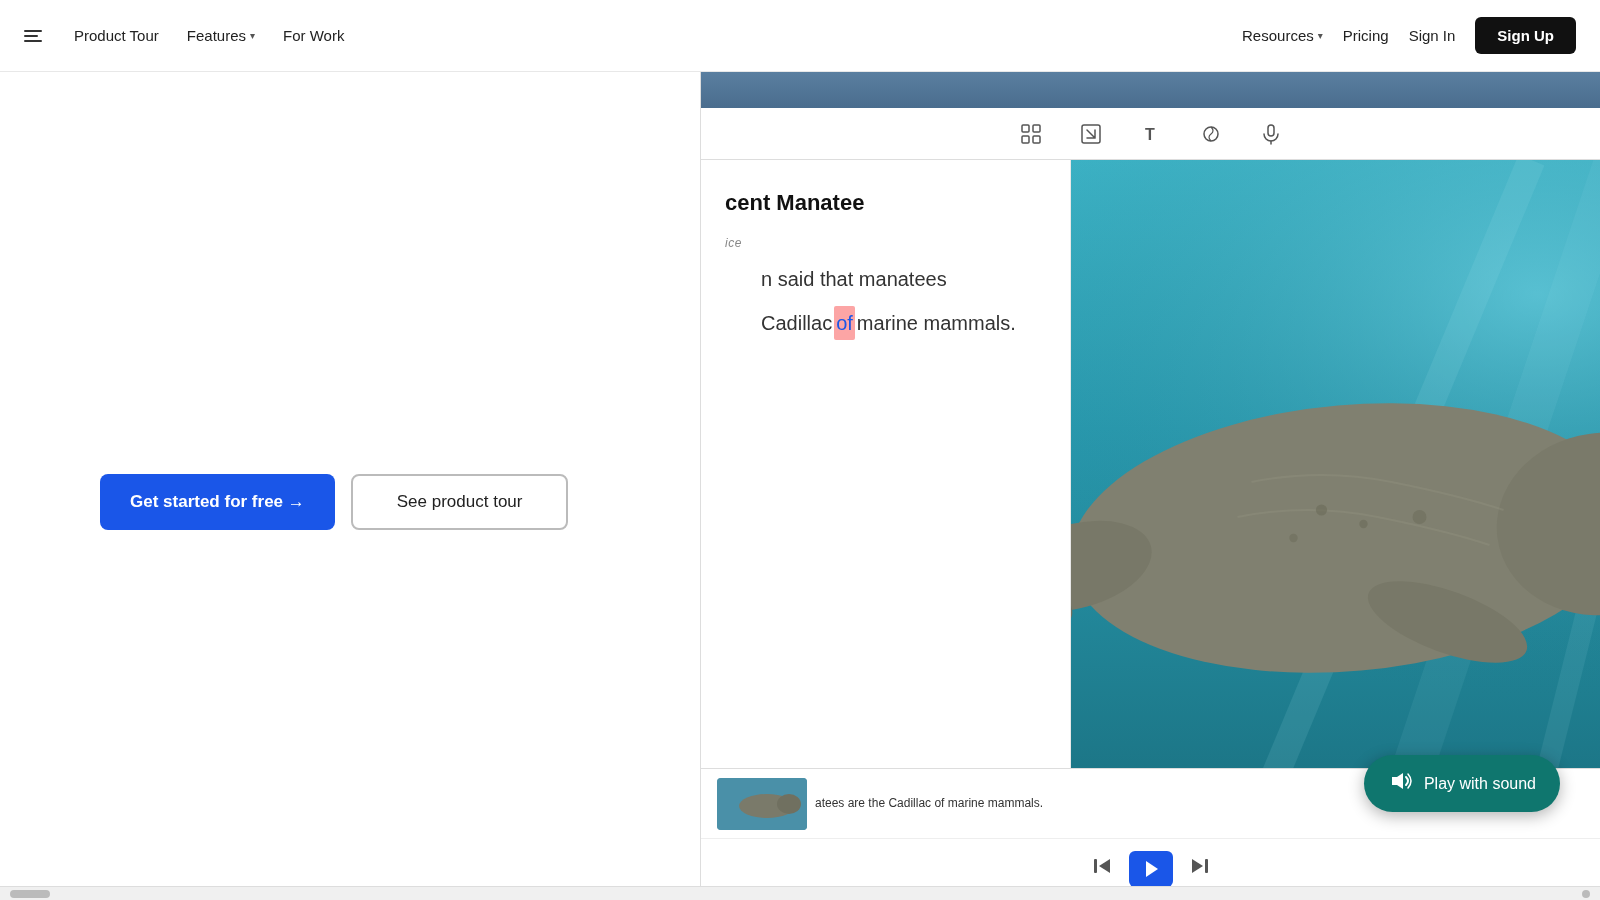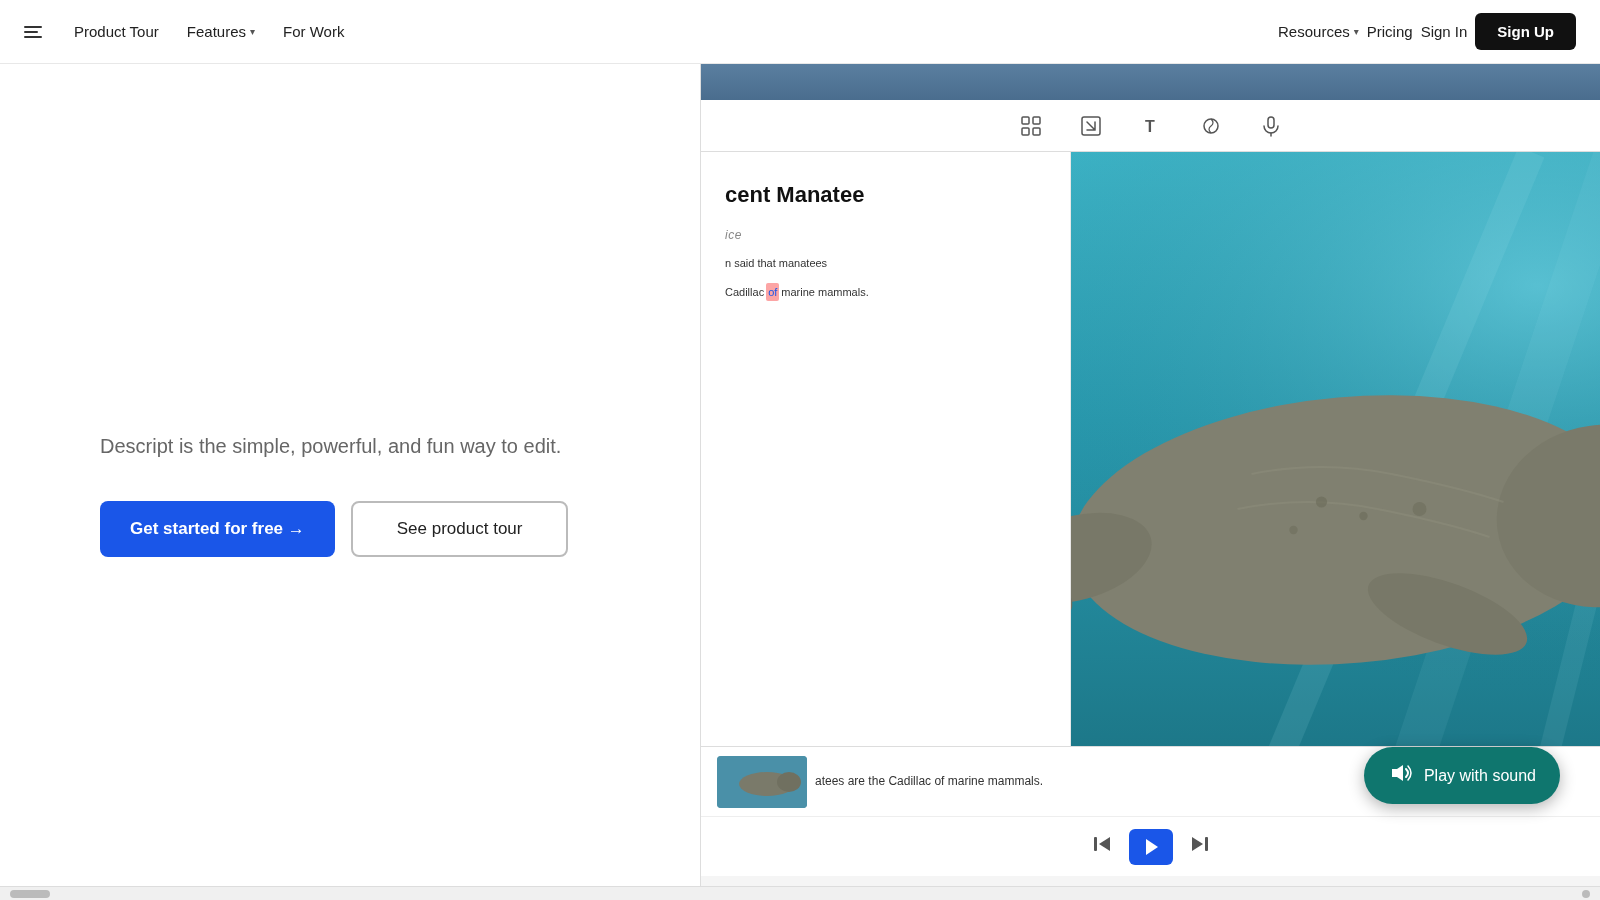--- a/index.html
+++ b/index.html
@@ -10,21 +10,21 @@
       height: 900px;
       overflow: hidden;
       position: relative;
     }
 
     
     nav {
       display: flex;
       align-items: center;
       padding: 16px 24px;
-      height: 64px;
+      height: 72px;
       border-bottom: 1px solid #e8e8e8;
       position: relative;
       z-index: 10;
       background: #fff;
     }
     .nav-logo {
       display: flex;
       align-items: center;
       gap: 10px;
       margin-right: 32px;
@@ -59,21 +59,21 @@
       gap: 4px;
       font-weight: 500;
     }
     .nav-chevron {
       font-size: 10px;
       color: #555;
     }
     .nav-right {
       display: flex;
       align-items: center;
-      gap: 8px;
+      gap: 20px;
     }
     .nav-right .nav-item { font-weight: 400; }
     .btn-signup {
       background: #111;
       color: #fff;
       border: none;
       padding: 10px 22px;
       border-radius: 6px;
       font-size: 15px;
       font-weight: 600;
@@ -208,24 +208,25 @@
       margin-bottom: 20px;
     }
     .editor-tag {
       font-size: 12px;
       color: #888;
       margin-bottom: 12px;
       letter-spacing: 0.5px;
       font-style: italic;
     }
     .editor-text {
-      font-size: 11px;
+      font-size: 20px;
       color: #333;
       line-height: 1.7;
       margin-bottom: 10px;
+      margin-left: 36px;
     }
     .editor-text-line {
       display: flex;
       align-items: baseline;
       gap: 2px;
     }
     .word-highlight {
       background: #fca5a5;
       color: #1a56e8;
       border-radius: 2px;
@@ -355,21 +356,20 @@
     <div class="nav-item">
       <span>Sign In</span>
     </div>
     <button class="btn-signup">Sign Up</button>
   </div>
 </nav>
 
 <div class="main">
 
   <div class="hero">
-    <p class="hero-sub">Descript is the simple, powerful, and fun way to edit.</p>
     <div class="hero-btns">
       <button class="btn-primary">Get started for free →</button>
       <button class="btn-secondary">See product tour</button>
     </div>
   </div>
 
   <div class="right-panel">
     <div class="app-window">
 
       <div class="app-topbar"></div>
@@ -469,21 +469,21 @@
             <path d="M290 255 Q340 245 390 255 Q440 265 470 275" stroke="#909080" stroke-width="1.5" fill="none" stroke-opacity="0.4"></path>
 
             <circle cx="350" cy="250" r="4" fill="#6a6a58" opacity="0.6"></circle>
             <circle cx="380" cy="260" r="3" fill="#6a6a58" opacity="0.6"></circle>
             <circle cx="420" cy="255" r="5" fill="#6a6a58" opacity="0.5"></circle>
             <circle cx="330" cy="270" r="3" fill="#6a6a58" opacity="0.5"></circle>
           </svg>
         </div>
       </div>
 
-      <div style="position:absolute; bottom: 28px; left: 0; right: 0; height: 130px; background: #fff; border-top: 1px solid #ddd; display: flex; flex-direction: column;">
+      <div style="position:absolute; bottom: 14px; left: 0; right: 0; height: 130px; background: #fff; border-top: 1px solid #ddd; display: flex; flex-direction: column;">
 
         <div style="display: flex; align-items: center; height: 70px; padding: 8px 16px; gap: 8px; border-bottom: 1px solid #eee;">
 
           <div style="width: 90px; height: 52px; border-radius: 4px; overflow: hidden; flex-shrink: 0; position: relative; background: linear-gradient(135deg, #7eb8c8 0%, #4a90a8 100%);">
             
             <svg width="90" height="52" viewBox="0 0 90 52">
               <rect width="90" height="52" fill="#4a90a8"></rect>
               <ellipse cx="50" cy="28" rx="28" ry="12" fill="#7a7a6a"></ellipse>
               <ellipse cx="72" cy="26" rx="12" ry="10" fill="#707060"></ellipse>
             </svg>

